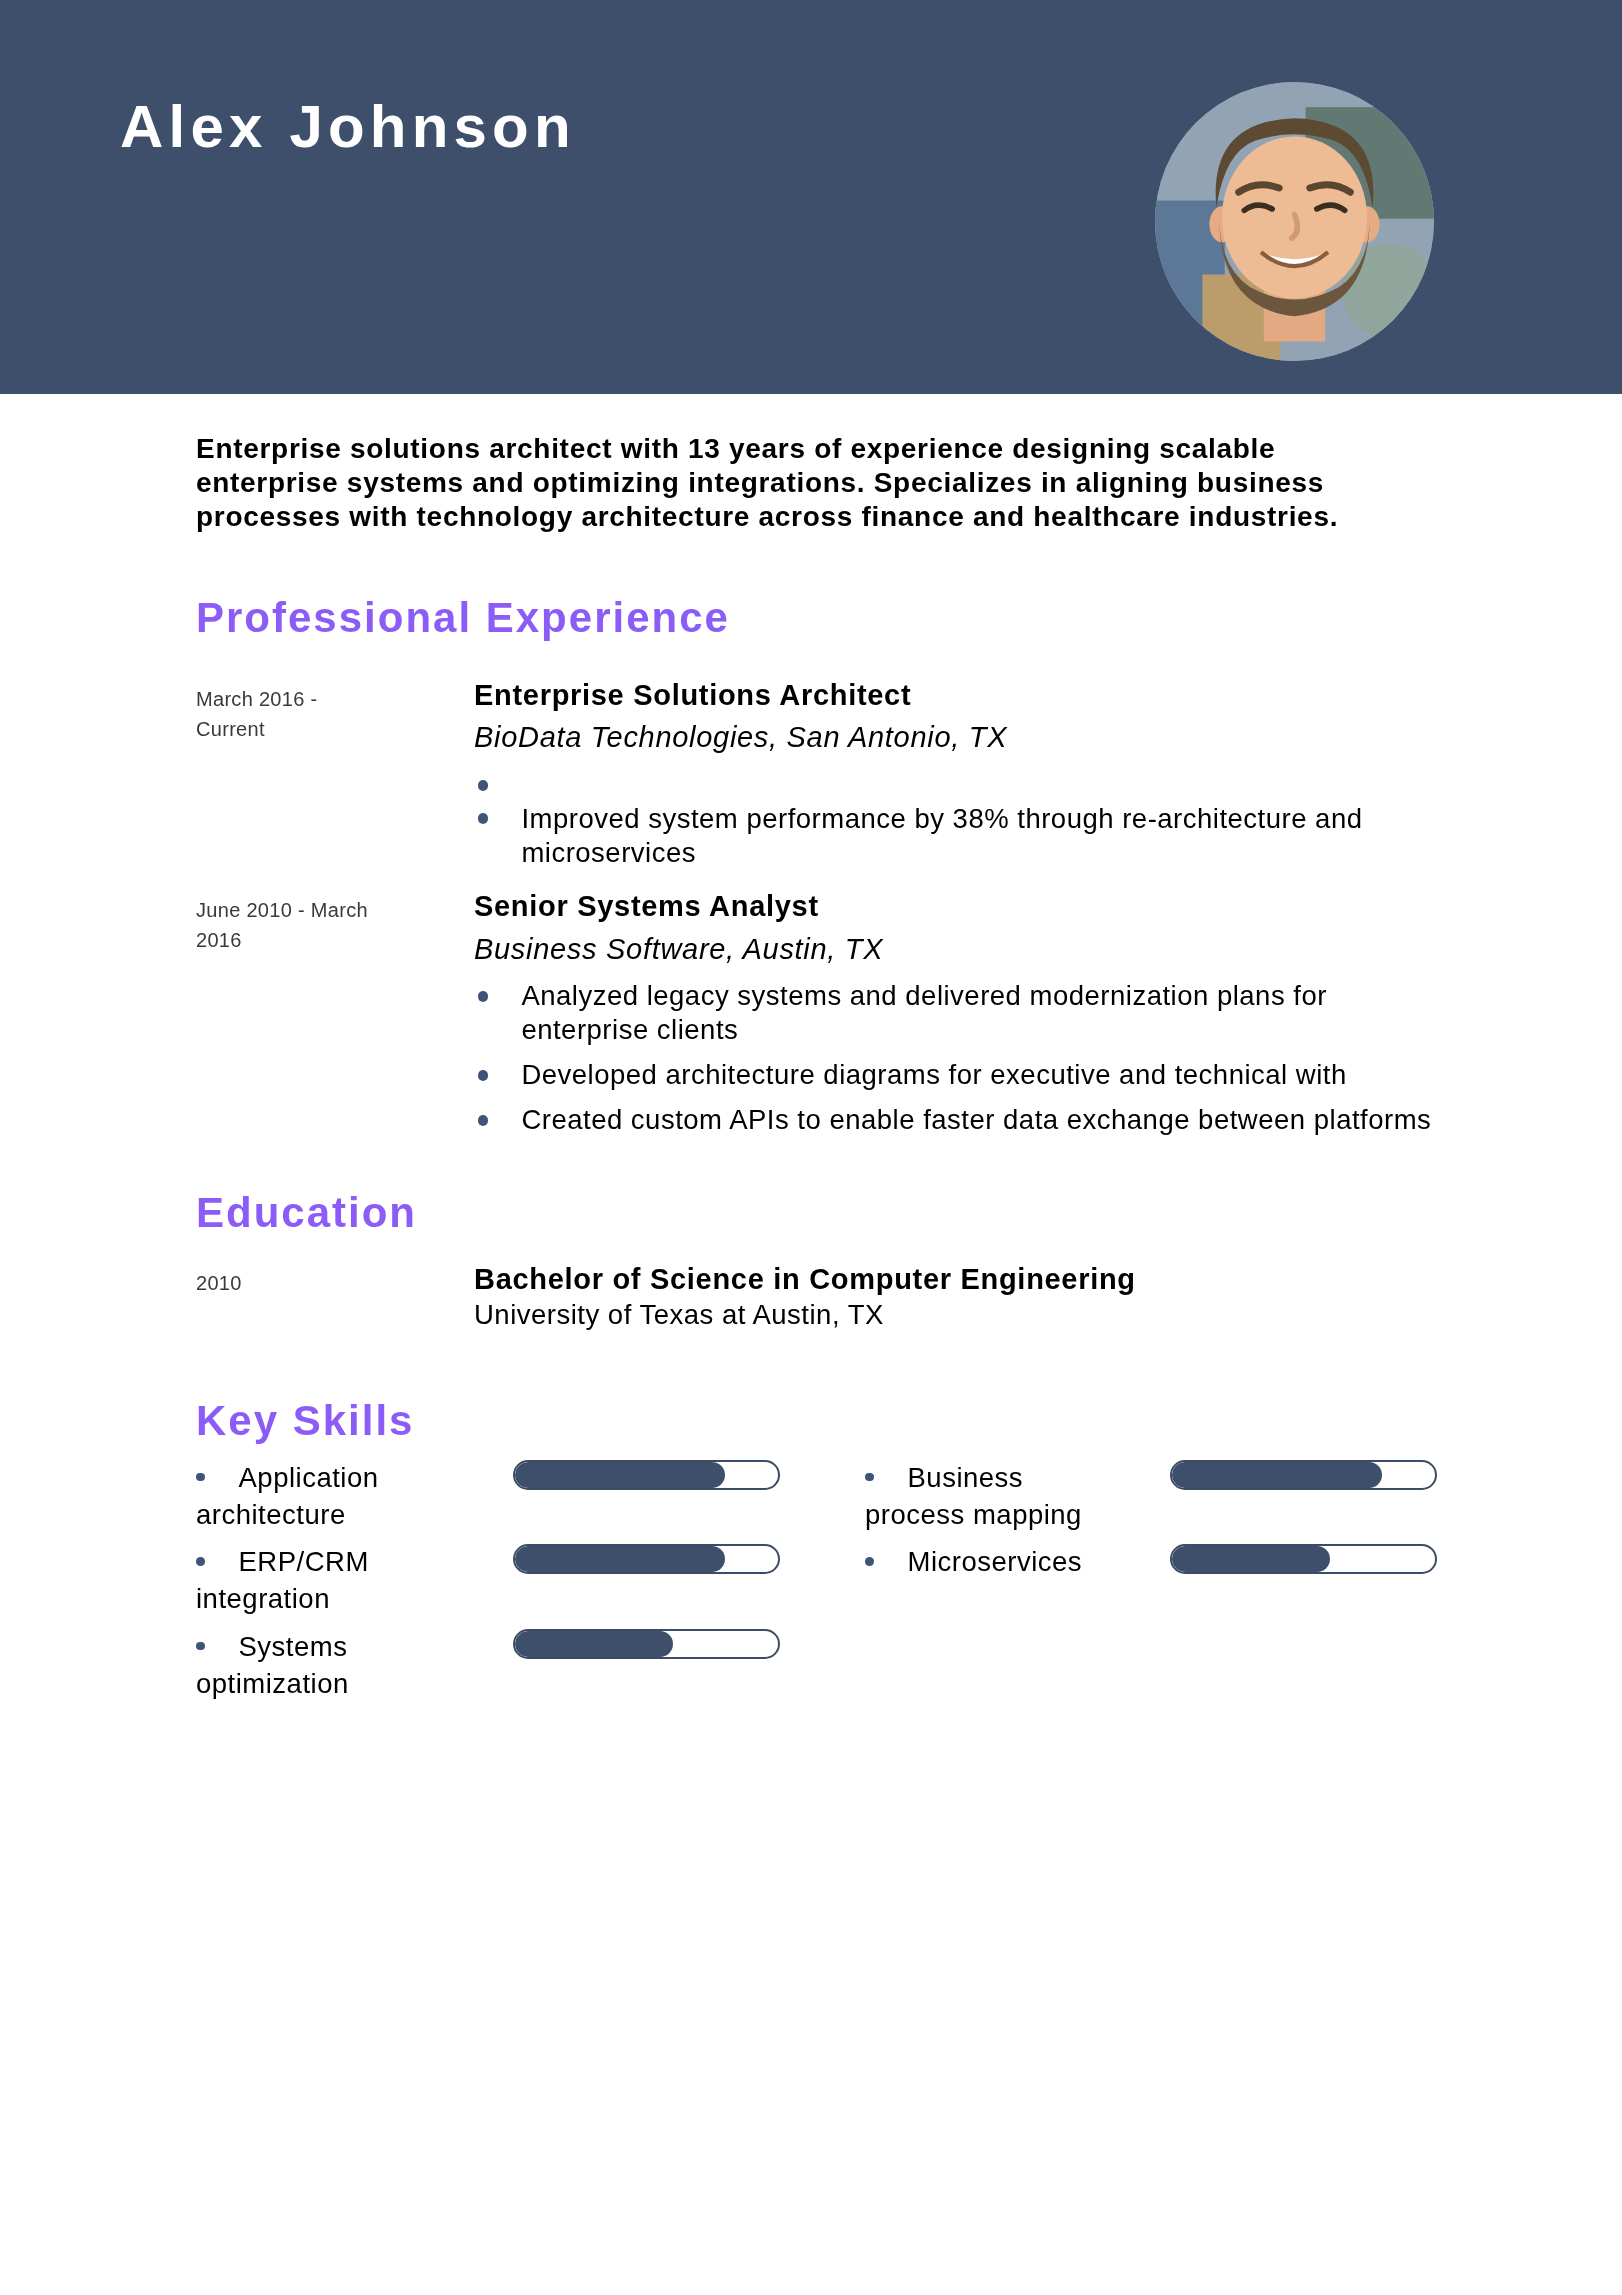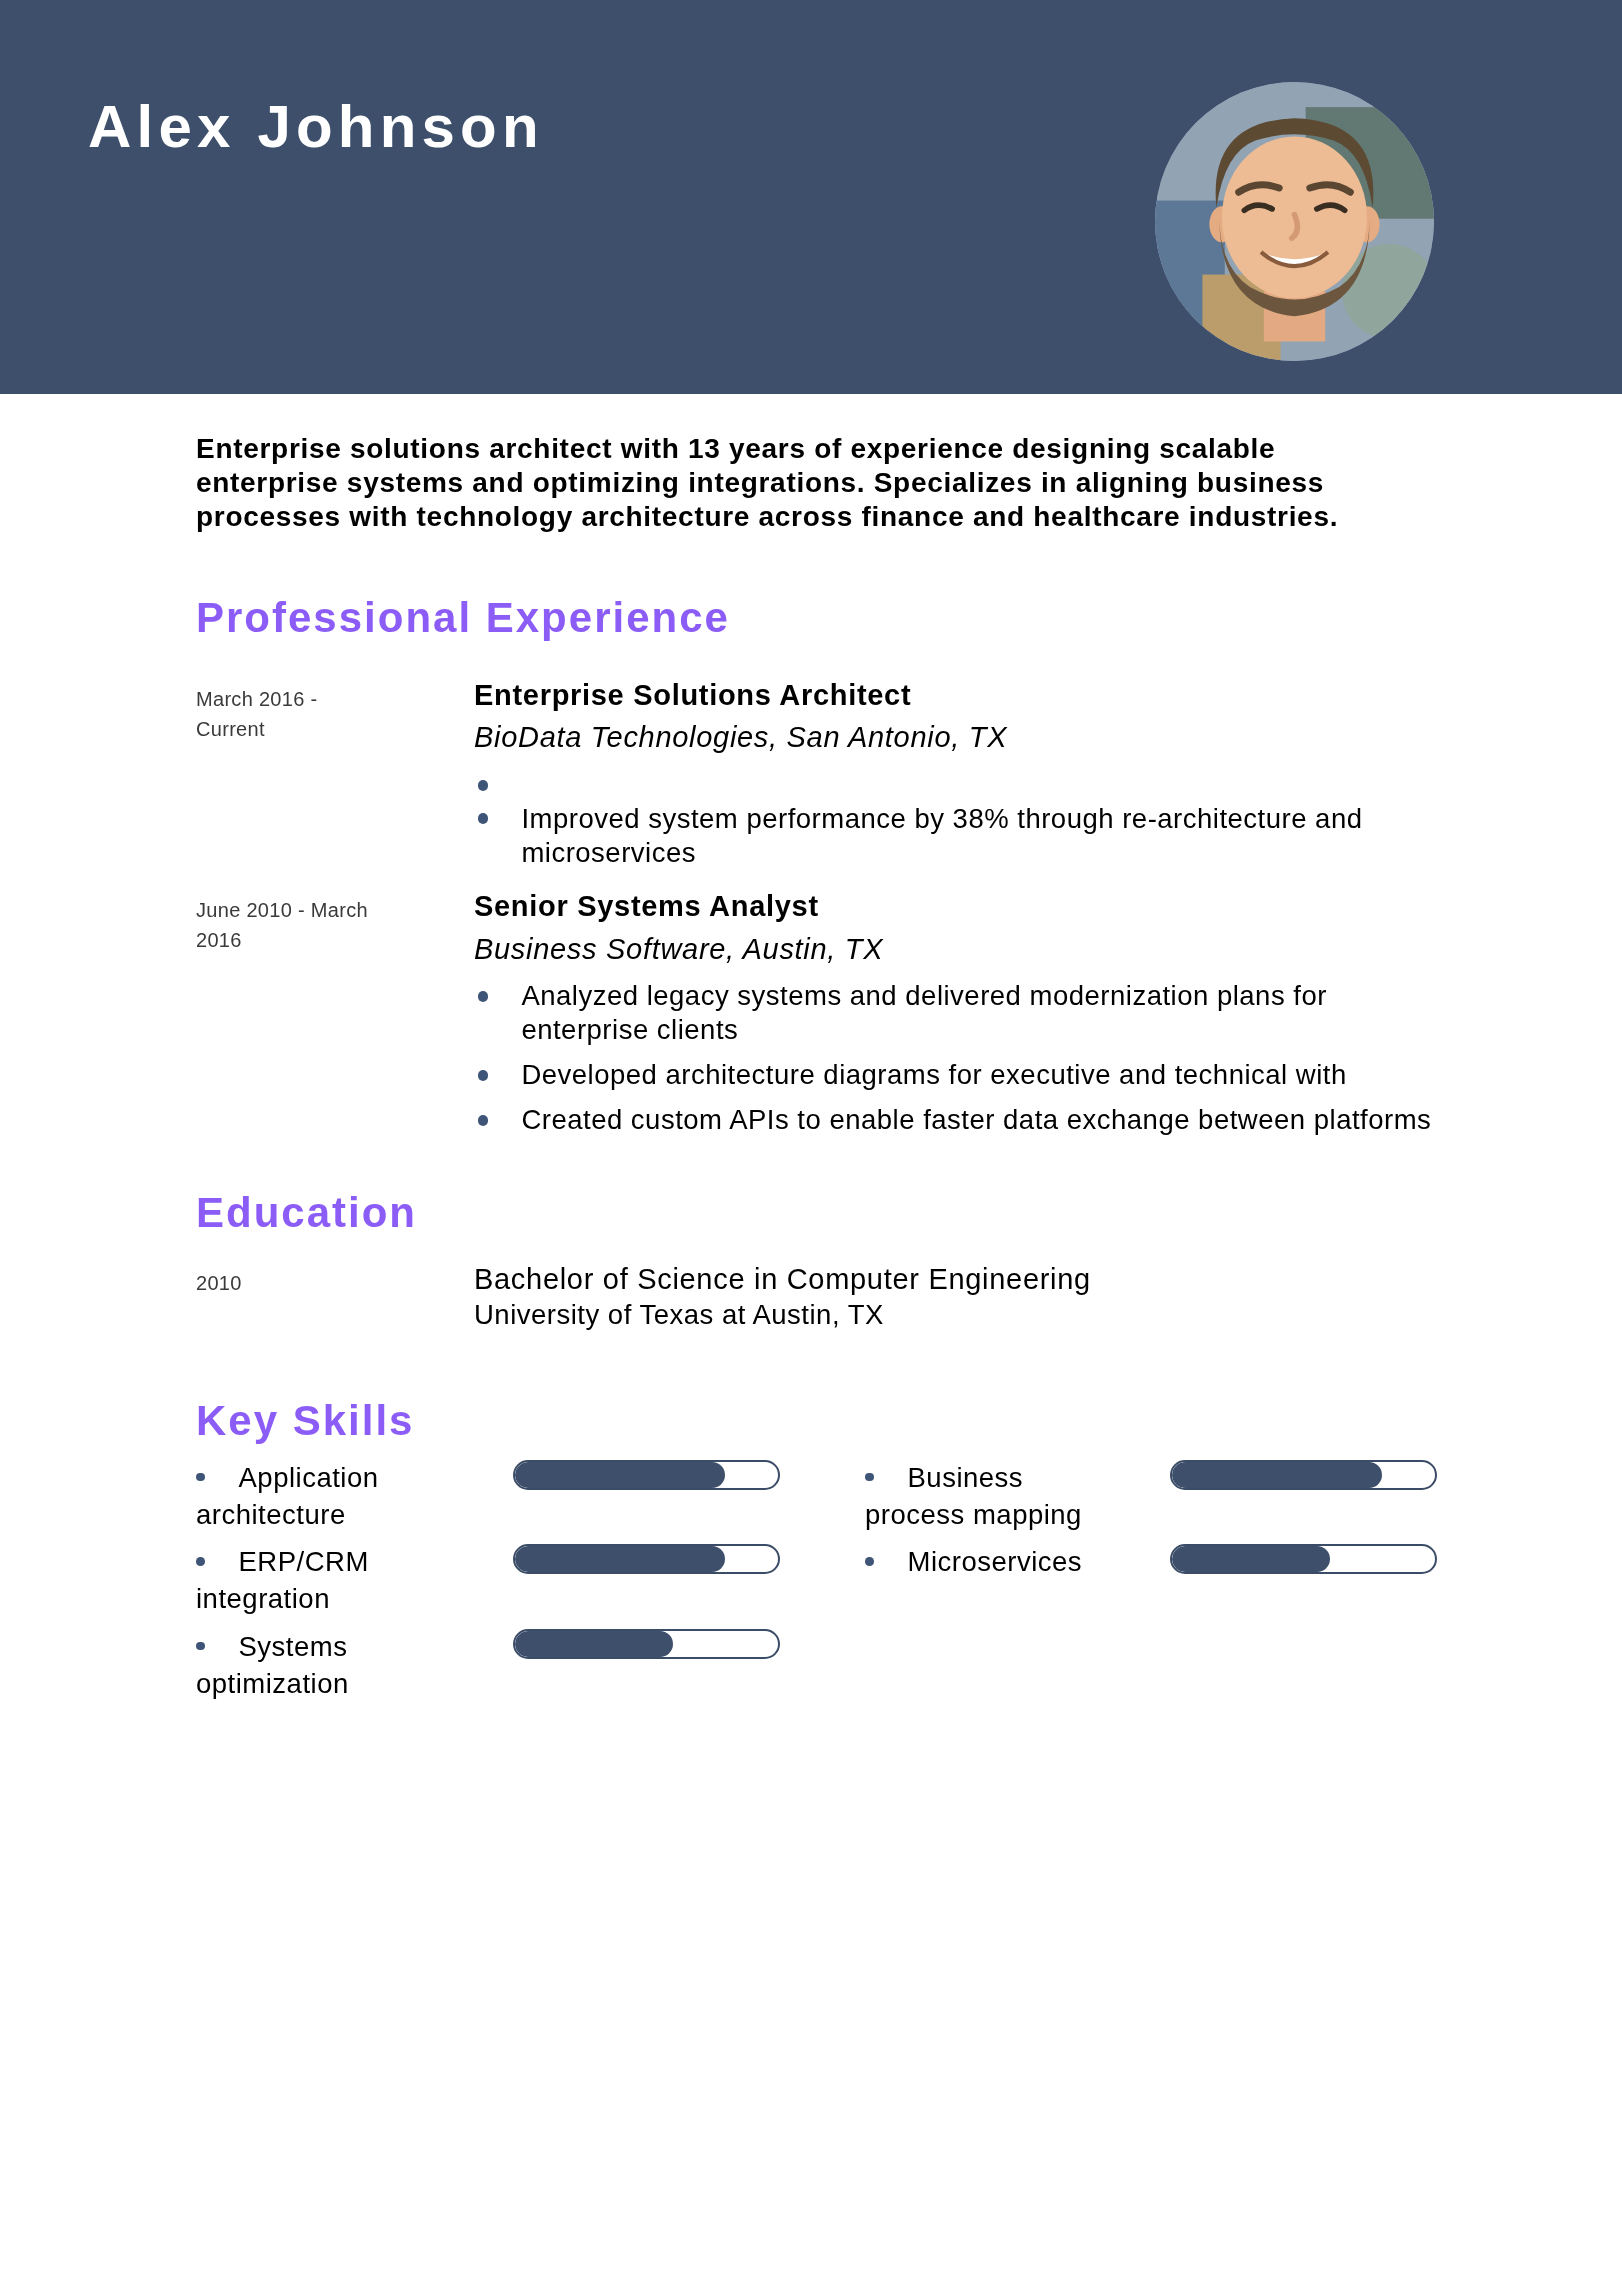--- a/index.html
+++ b/index.html
@@ -10,21 +10,21 @@
     color: #000;
     overflow: hidden;
   }
   .page { width: 1622px; height: 2295px; position: relative; }
 
   
   .header {
     background: #3e4f6b;
     height: 394px;
     box-sizing: border-box;
-    padding: 97px 187px 0 88px;
+    padding: 97px 187px 0 120px;
     position: relative;
   }
   .name {
     margin: 0 0 15.7px 0;
     font-size: 60px;
     font-weight: bold;
     color: #ffffff;
     letter-spacing: 5.2px;
     line-height: 1.0;
     white-space: nowrap;
@@ -97,21 +97,21 @@
     letter-spacing: 0.5px;
   }
   .bullet-dot {
     flex: none;
     width: 10.5px; height: 10.5px;
     border-radius: 50%;
     background: #3f5578;
     margin: 11.8px 33px 0 3.9px;
   }
 
-  .degree { font-size: 29px; font-weight: normal; line-height: 37px; letter-spacing: 0.7px; }
+  .degree { font-size: 29px; font-weight: bold; line-height: 37px; letter-spacing: 0.7px; }
   .school { font-size: 27.5px; line-height: 34px; letter-spacing: 0.5px; }
 
   
   .skills-grid {
     display: grid;
     grid-template-columns: 317px 352px 305px 265px;
     row-gap: 10.5px;
     margin-top: 13px;
   }
   .skill-label {

